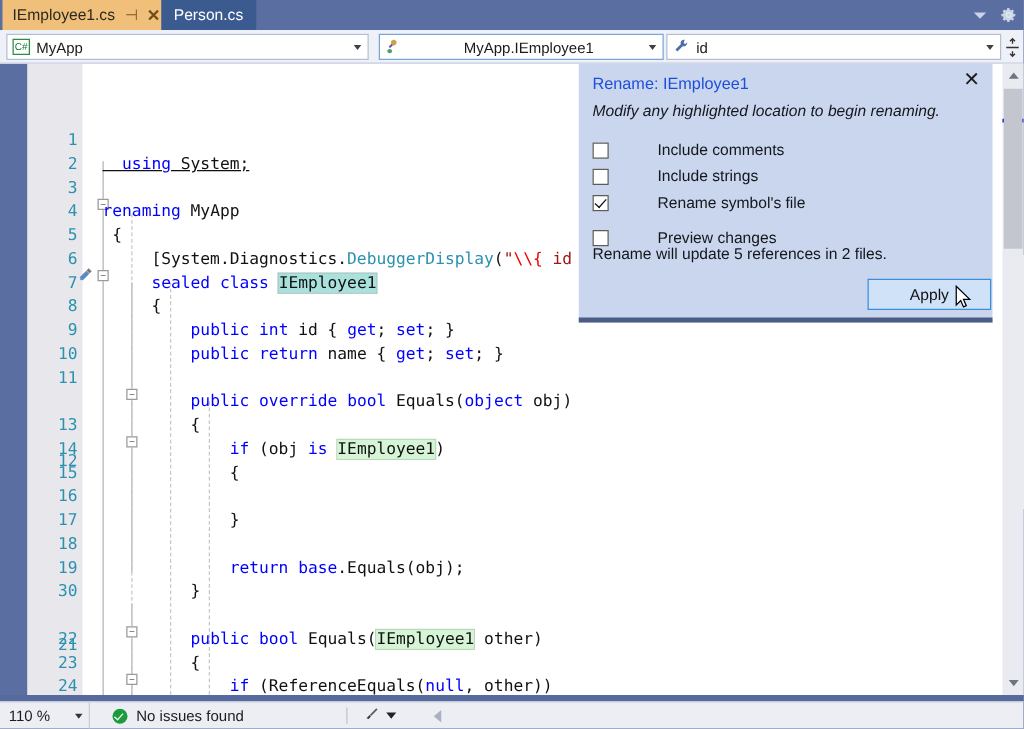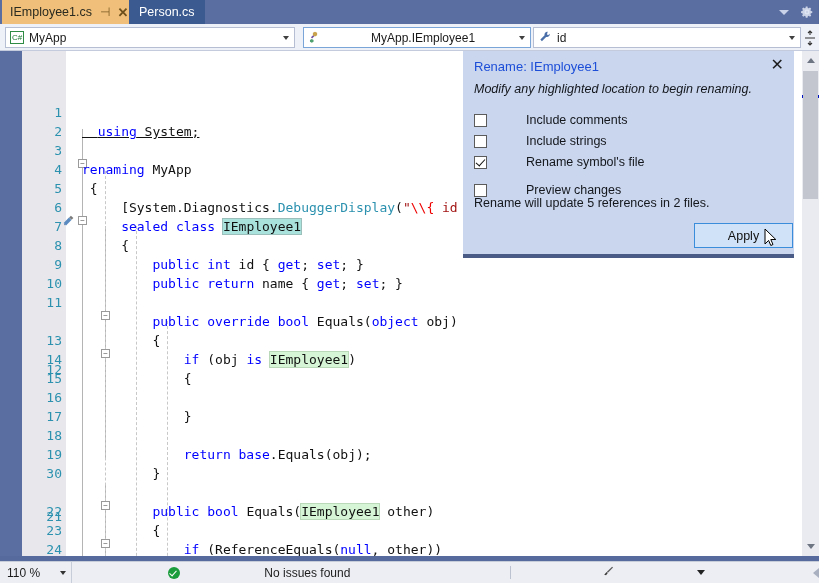--- a/index.html
+++ b/index.html
@@ -87,21 +87,21 @@
   .vscroll{position:absolute;right:0;top:51px;width:17px;height:505px;background:#e9ebf1;z-index:30;}
   .vthumb{position:absolute;left:1px;top:20px;width:15px;height:128px;background:#c3c6ce;}
   .sb-up,.sb-dn{position:absolute;left:0;width:17px;height:19px;display:flex;align-items:center;justify-content:center;}
   .sb-up{top:0;} .sb-dn{bottom:0;}
   .tri-up{width:0;height:0;border-left:4px solid transparent;border-right:4px solid transparent;border-bottom:5px solid #6e7582;}
   .tri-dn{width:0;height:0;border-left:4px solid transparent;border-right:4px solid transparent;border-top:5px solid #6e7582;}
   .caretmark{position:absolute;left:0;top:44px;width:17px;height:3px;background:#0013c0;}
 
   
   .statusbar{position:absolute;left:0;bottom:0;width:819px;height:22px;background:#eceef4;
-             border-top:1px solid #c8cdda;box-sizing:border-box;display:flex;align-items:center;justify-content:space-between;}
+             border-top:1px solid #c8cdda;box-sizing:border-box;display:flex;align-items:center;}
   .zoombox{width:72px;height:21px;border-right:1px solid #c8cdda;display:flex;align-items:center;
            justify-content:space-between;padding:0 5px 0 7px;box-sizing:border-box;font-size:12px;color:#1c1c1c;}
   .zchev{width:0;height:0;border-left:3.5px solid transparent;border-right:3.5px solid transparent;border-top:4px solid #333;}
   .okdot{width:12px;height:12px;border-radius:50%;background:#1a9c3c;margin:0 7px 0 18px;position:relative;}
   .okdot:after{content:"";position:absolute;left:3px;top:2px;width:3px;height:6px;border:solid #fff;
                border-width:0 1.6px 1.6px 0;transform:rotate(42deg);}
   .stxt{font-size:12px;color:#1c1c1c;}
   .sdiv{width:1px;height:13px;background:#bcc2d0;margin:0 12px 0 82px;}
   .brush{font-size:12px;color:#3a3a3a;margin-right:5px;}
   .bchev{width:0;height:0;border-left:4px solid transparent;border-right:4px solid transparent;border-top:5px solid #222;}

